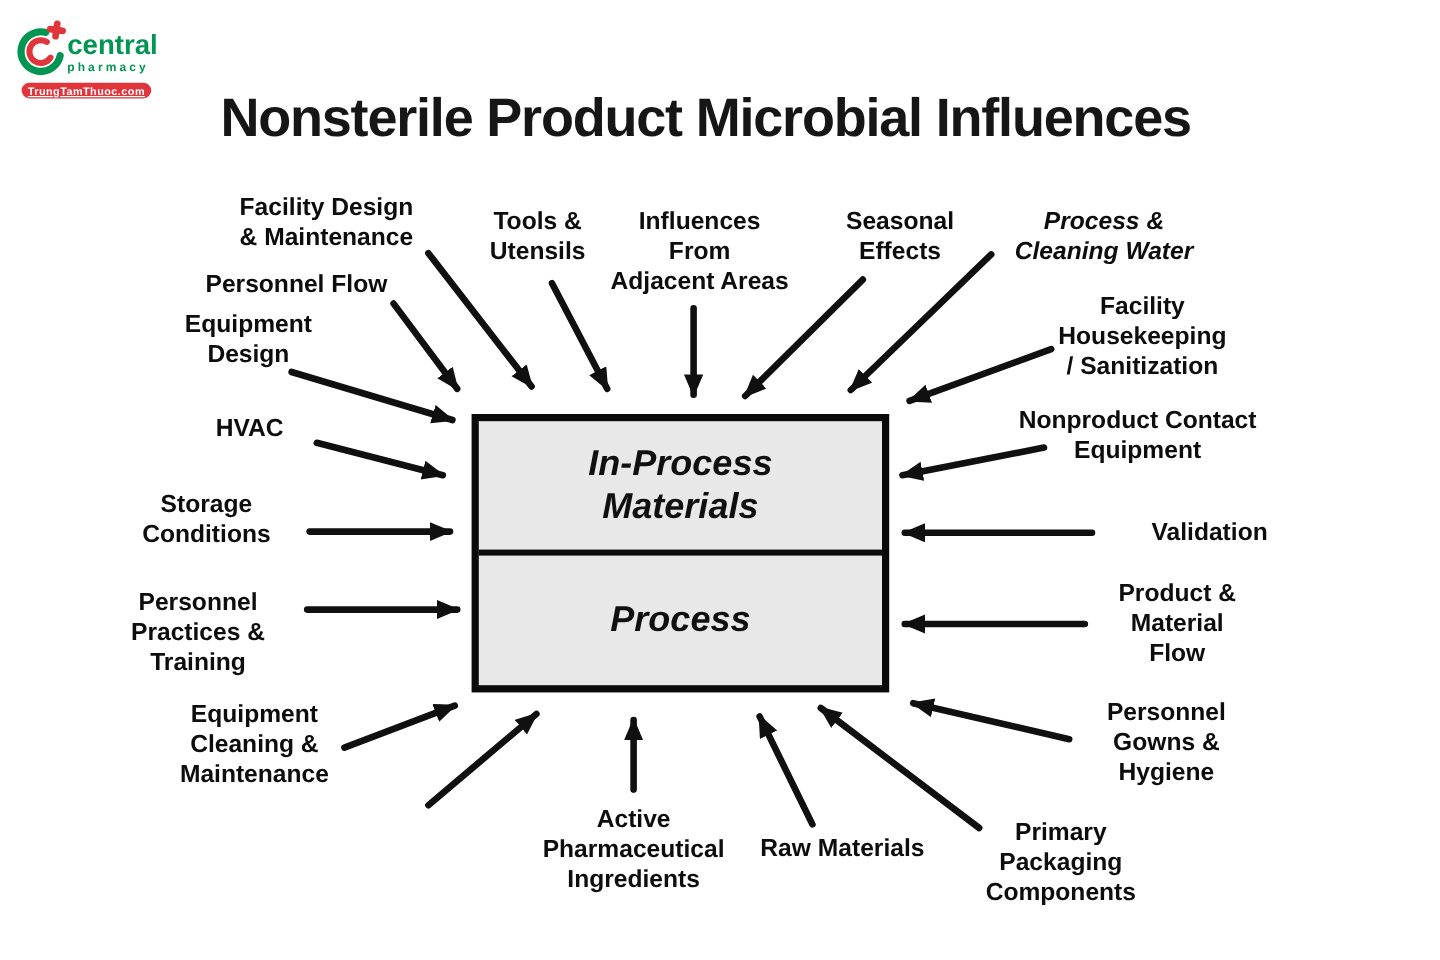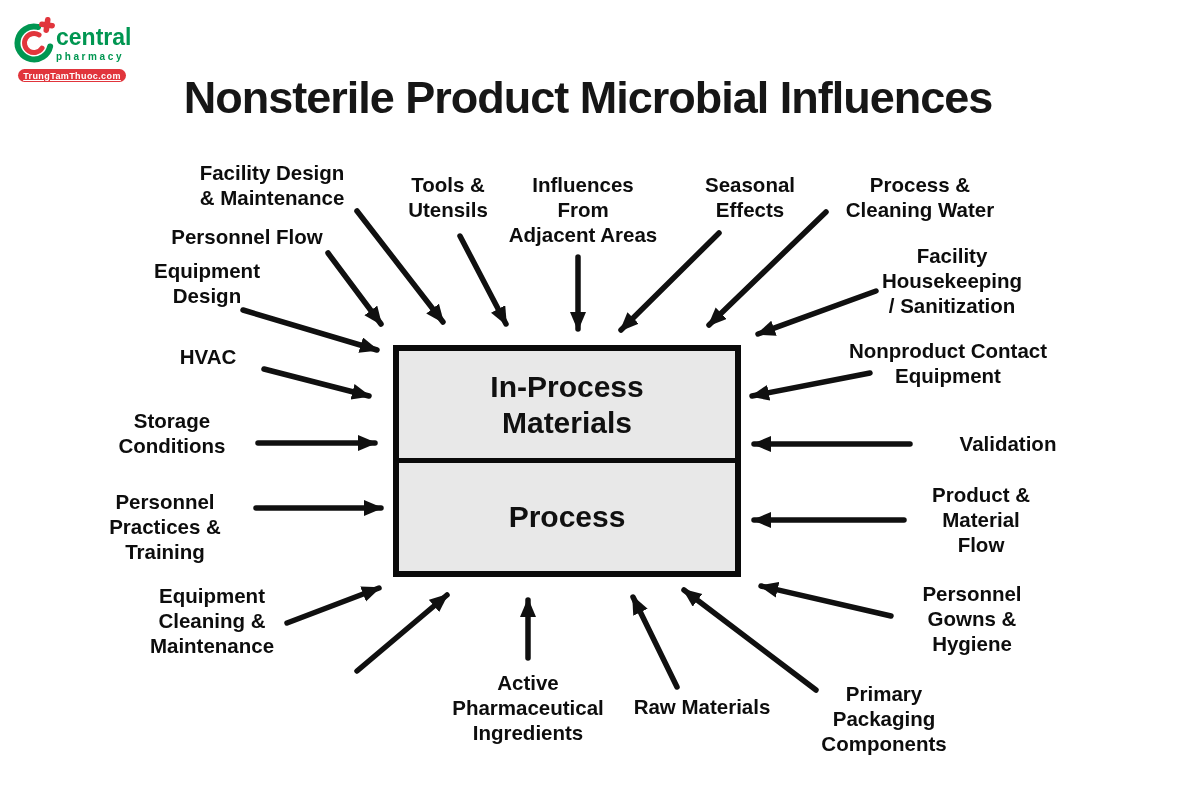--- a/index.html
+++ b/index.html
@@ -27,21 +27,21 @@
   
   .title{position:absolute;left:588px;top:72px;transform:translateX(-50%);
     font-size:45px;font-weight:700;letter-spacing:-1px;white-space:nowrap;color:#161616;}
 
   
   svg.arrows{position:absolute;left:0;top:0;}
   svg.arrows line{stroke:var(--ink);stroke-width:5.5;stroke-linecap:round;}
 
   
   .center-box{position:absolute;left:393px;top:345px;width:348px;height:232px;
-    background:var(--box-fill);border:6px solid #0a0a0a;display:flex;flex-direction:column;}
+    background:var(--box-fill);border:6px solid #0a0a0a;display:flex;flex-direction:column;font-style:italic;}
   .cb-top{flex:0 0 112px;border-bottom:5px solid #0a0a0a;display:flex;align-items:center;justify-content:center;
     font-size:30px;font-weight:700;line-height:36px;text-align:center;white-space:pre-line;}
   .cb-bottom{flex:1 1 auto;display:flex;align-items:center;justify-content:center;
     font-size:30px;font-weight:700;text-align:center;white-space:pre-line;}
 
   
   .lbl{position:absolute;transform:translateX(-50%);text-align:center;white-space:pre-line;
     font-size:20.5px;font-weight:700;line-height:25px;color:#0d0d0d;}
 </style>
 </head>
@@ -104,21 +104,21 @@
   <div class="lbl" style="left:272px;top:160px;">Facility Design
 &amp; Maintenance</div>
   <div class="lbl" style="left:247px;top:224px;">Personnel Flow</div>
   <div class="lbl" style="left:448px;top:172px;">Tools &amp;
 Utensils</div>
   <div class="lbl" style="left:583px;top:172px;">Influences
 From
 Adjacent Areas</div>
   <div class="lbl" style="left:750px;top:172px;">Seasonal
 Effects</div>
-  <div class="lbl" style="left:920px;top:172px;">Process &amp;
+  <div class="lbl" style="left:920px;top:172px;font-style:italic;">Process &amp;
 Cleaning Water</div>
   <div class="lbl" style="left:207px;top:258px;">Equipment
 Design</div>
   <div class="lbl" style="left:952px;top:243px;">Facility
 Housekeeping
 / Sanitization</div>
   <div class="lbl" style="left:208px;top:344px;">HVAC</div>
   <div class="lbl" style="left:948px;top:338px;">Nonproduct Contact
 Equipment</div>
   <div class="lbl" style="left:172px;top:408px;">Storage

